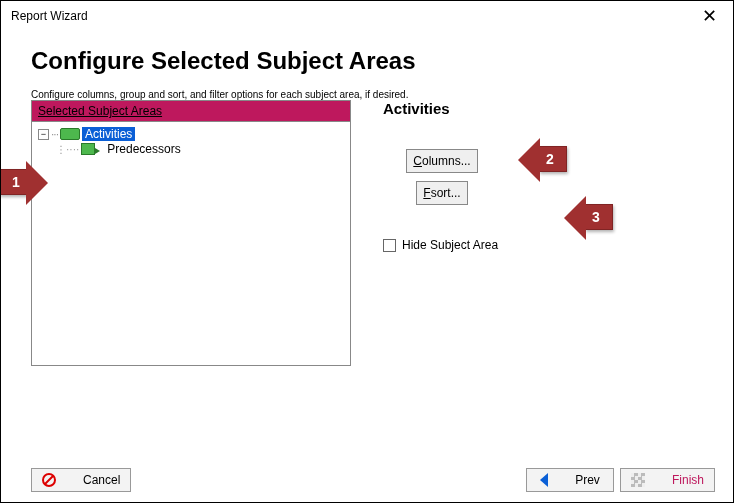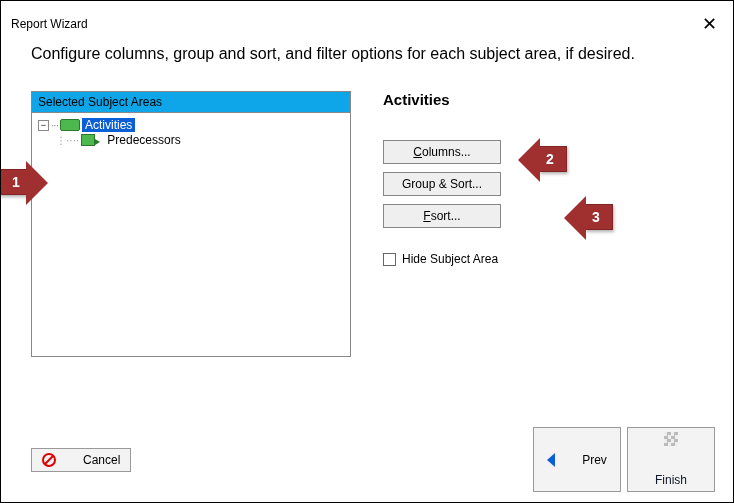--- a/index.html
+++ b/index.html
@@ -12,54 +12,54 @@
       height: 503px;
       background: #fff;
       border: 1px solid #000;
       position: relative;
       overflow: hidden;
     }
     .titlebar {
       display: flex;
       justify-content: space-between;
       align-items: center;
-      padding: 12px 10px 0 10px;
+      padding: 4px 10px 0 10px;
       font-size: 12px;
     }
     .close-x {
       font-size: 18px;
       font-weight: 300;
       cursor: pointer;
       padding: 0 6px;
     }
     .content {
       padding: 10px 30px 0 30px;
     }
     h1 {
       font-size: 24px;
       font-weight: 700;
       margin: 10px 0 14px 0;
       font-family: Arial, sans-serif;
     }
     .subtitle {
-      font-size: 16px;
-      margin-bottom: 28px;
+      font-size: 10px;
     }
     .main-area {
       display: flex;
       gap: 32px;
     }
     .left-panel {
       width: 320px;
     }
     .tree-header {
       border: 1px solid #888;
       padding: 3px 6px;
       font-size: 12px;
-      background: #0ea5e9;
+      background: #be185d;
+      text-decoration: underline;
     }
     .tree-box {
       border: 1px solid #888;
       border-top: none;
       height: 244px;
       background: #fff;
       padding: 4px 6px;
       font-size: 12px;
     }
     .tree-node {
@@ -132,34 +132,35 @@
       font-weight: 700;
       font-size: 15px;
       font-family: Arial, sans-serif;
       margin-bottom: 32px;
     }
     .right-buttons {
       display: flex;
       flex-direction: column;
       gap: 8px;
       width: 118px;
+      align-items: center;
     }
     .win-btn {
       border: 1px solid #888;
       background: #efefef;
       padding: 4px 6px;
       font-size: 12px;
       cursor: pointer;
       text-align: center;
     }
     .win-btn .ul {
       text-decoration: underline;
     }
     .checkbox-row {
-      margin-top: 24px;
+      margin-top: 33px;
       font-size: 12px;
       display: flex;
       align-items: center;
       gap: 6px;
     }
     .checkbox-box {
       width: 13px;
       height: 13px;
       border: 1px solid #666;
       background: #fff;
@@ -184,23 +185,22 @@
       padding: 4px 10px;
       font-size: 12px;
       display: inline-flex;
       align-items: center;
       gap: 27px;
       cursor: pointer;
       min-width: 88px;
       justify-content: center;
     }
     .bottom-btn.disabled {
-      color: #0f172a;
+      color: #be185d;
       cursor: default;
-      flex-direction: column;
     }
     .cancel-icon {
       width: 14px;
       height: 14px;
       border: 2px solid #d00;
       border-radius: 50%;
       position: relative;
     }
     .cancel-icon::after {
       content: "";
@@ -279,20 +279,21 @@
   </style>
 </head>
 <body>
 
 <div class="titlebar">
   <span>Report Wizard</span>
   <span class="close-x">✕</span>
 </div>
 
 <div class="content">
+  <h1>Configure Selected Subject Areas</h1>
   <div class="subtitle">Configure columns, group and sort, and filter options for each subject area, if desired.</div>
 
   <div class="main-area">
     <div class="left-panel">
       <div class="tree-header">Selected Subject Areas</div>
       <div class="tree-box">
         <div class="tree-node">
           <span class="tree-expand">−</span>
           <span class="tree-dots">···</span>
           <span class="tree-icon-a"></span>
@@ -303,21 +304,20 @@
           <span class="tree-icon-b"></span>
           <span style="margin-left:12px;">Predecessors</span>
         </div>
       </div>
     </div>
 
     <div class="right-panel">
       <div class="right-title">Activities</div>
       <div class="right-buttons">
         <div class="win-btn"><span class="ul">C</span><span></span><span>olumns...</span></div>
-        <div class="win-btn"><span>Group &amp; Sort...</span></div>
         <div class="win-btn"><span class="ul">F</span><span>sort...</span></div>
       </div>
       <div class="checkbox-row">
         <span class="checkbox-box"></span>
         <span>Hide Subject Area</span>
       </div>
     </div>
   </div>
 </div>
 

